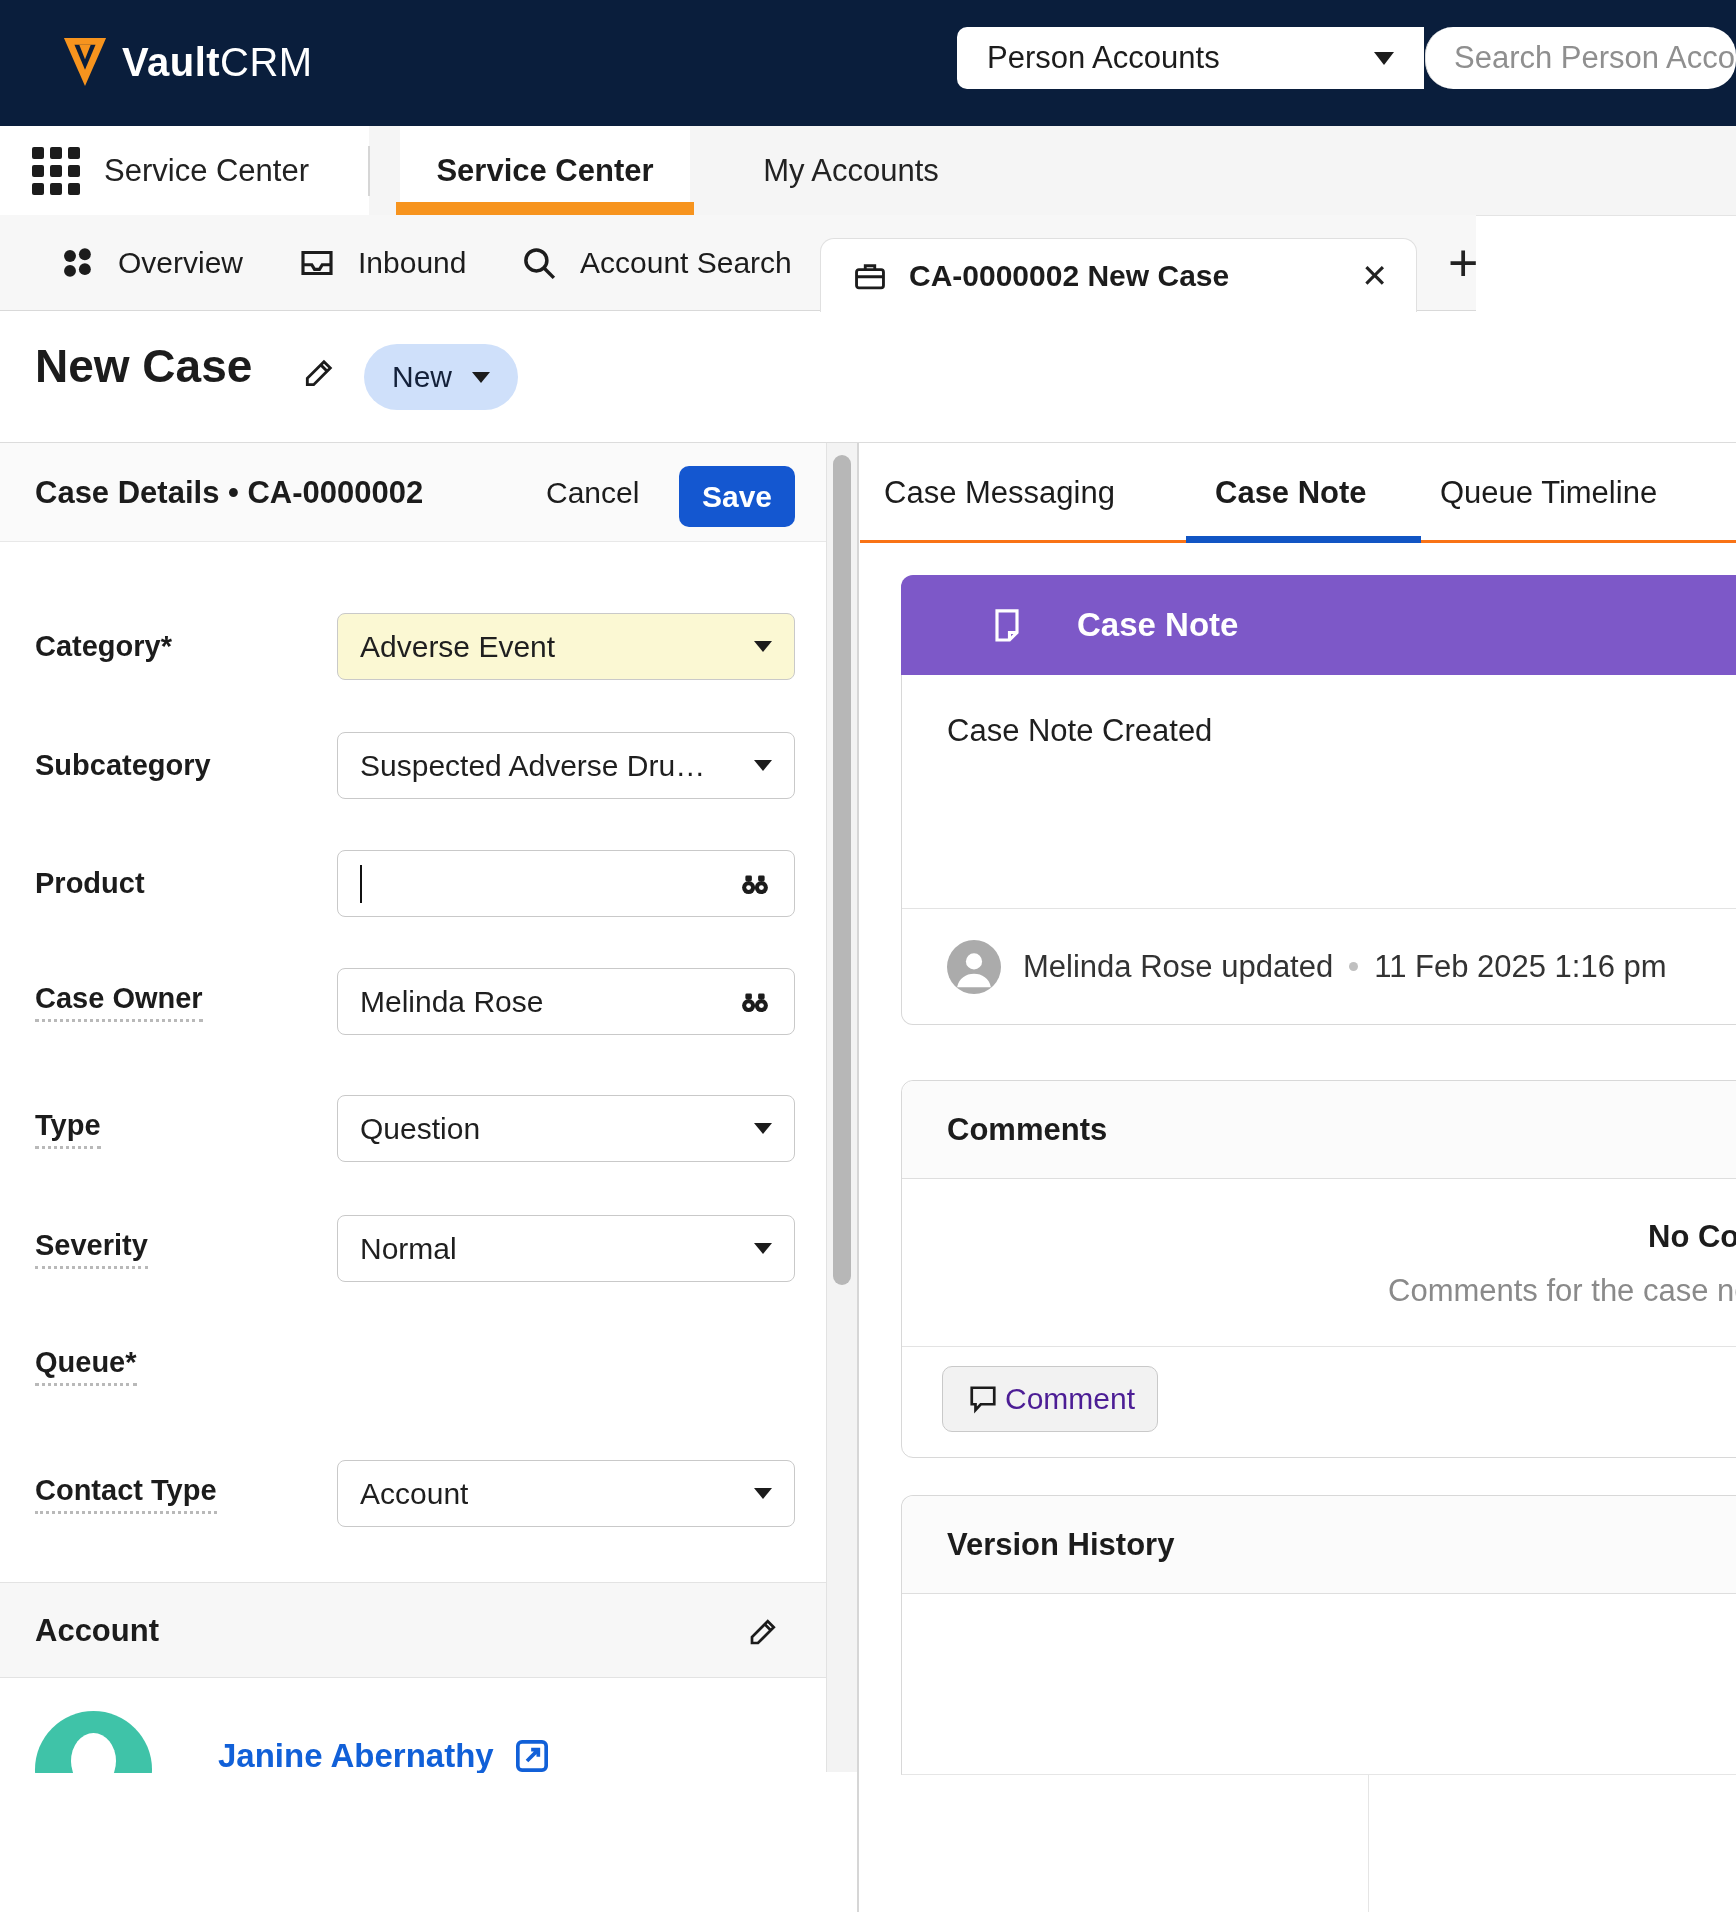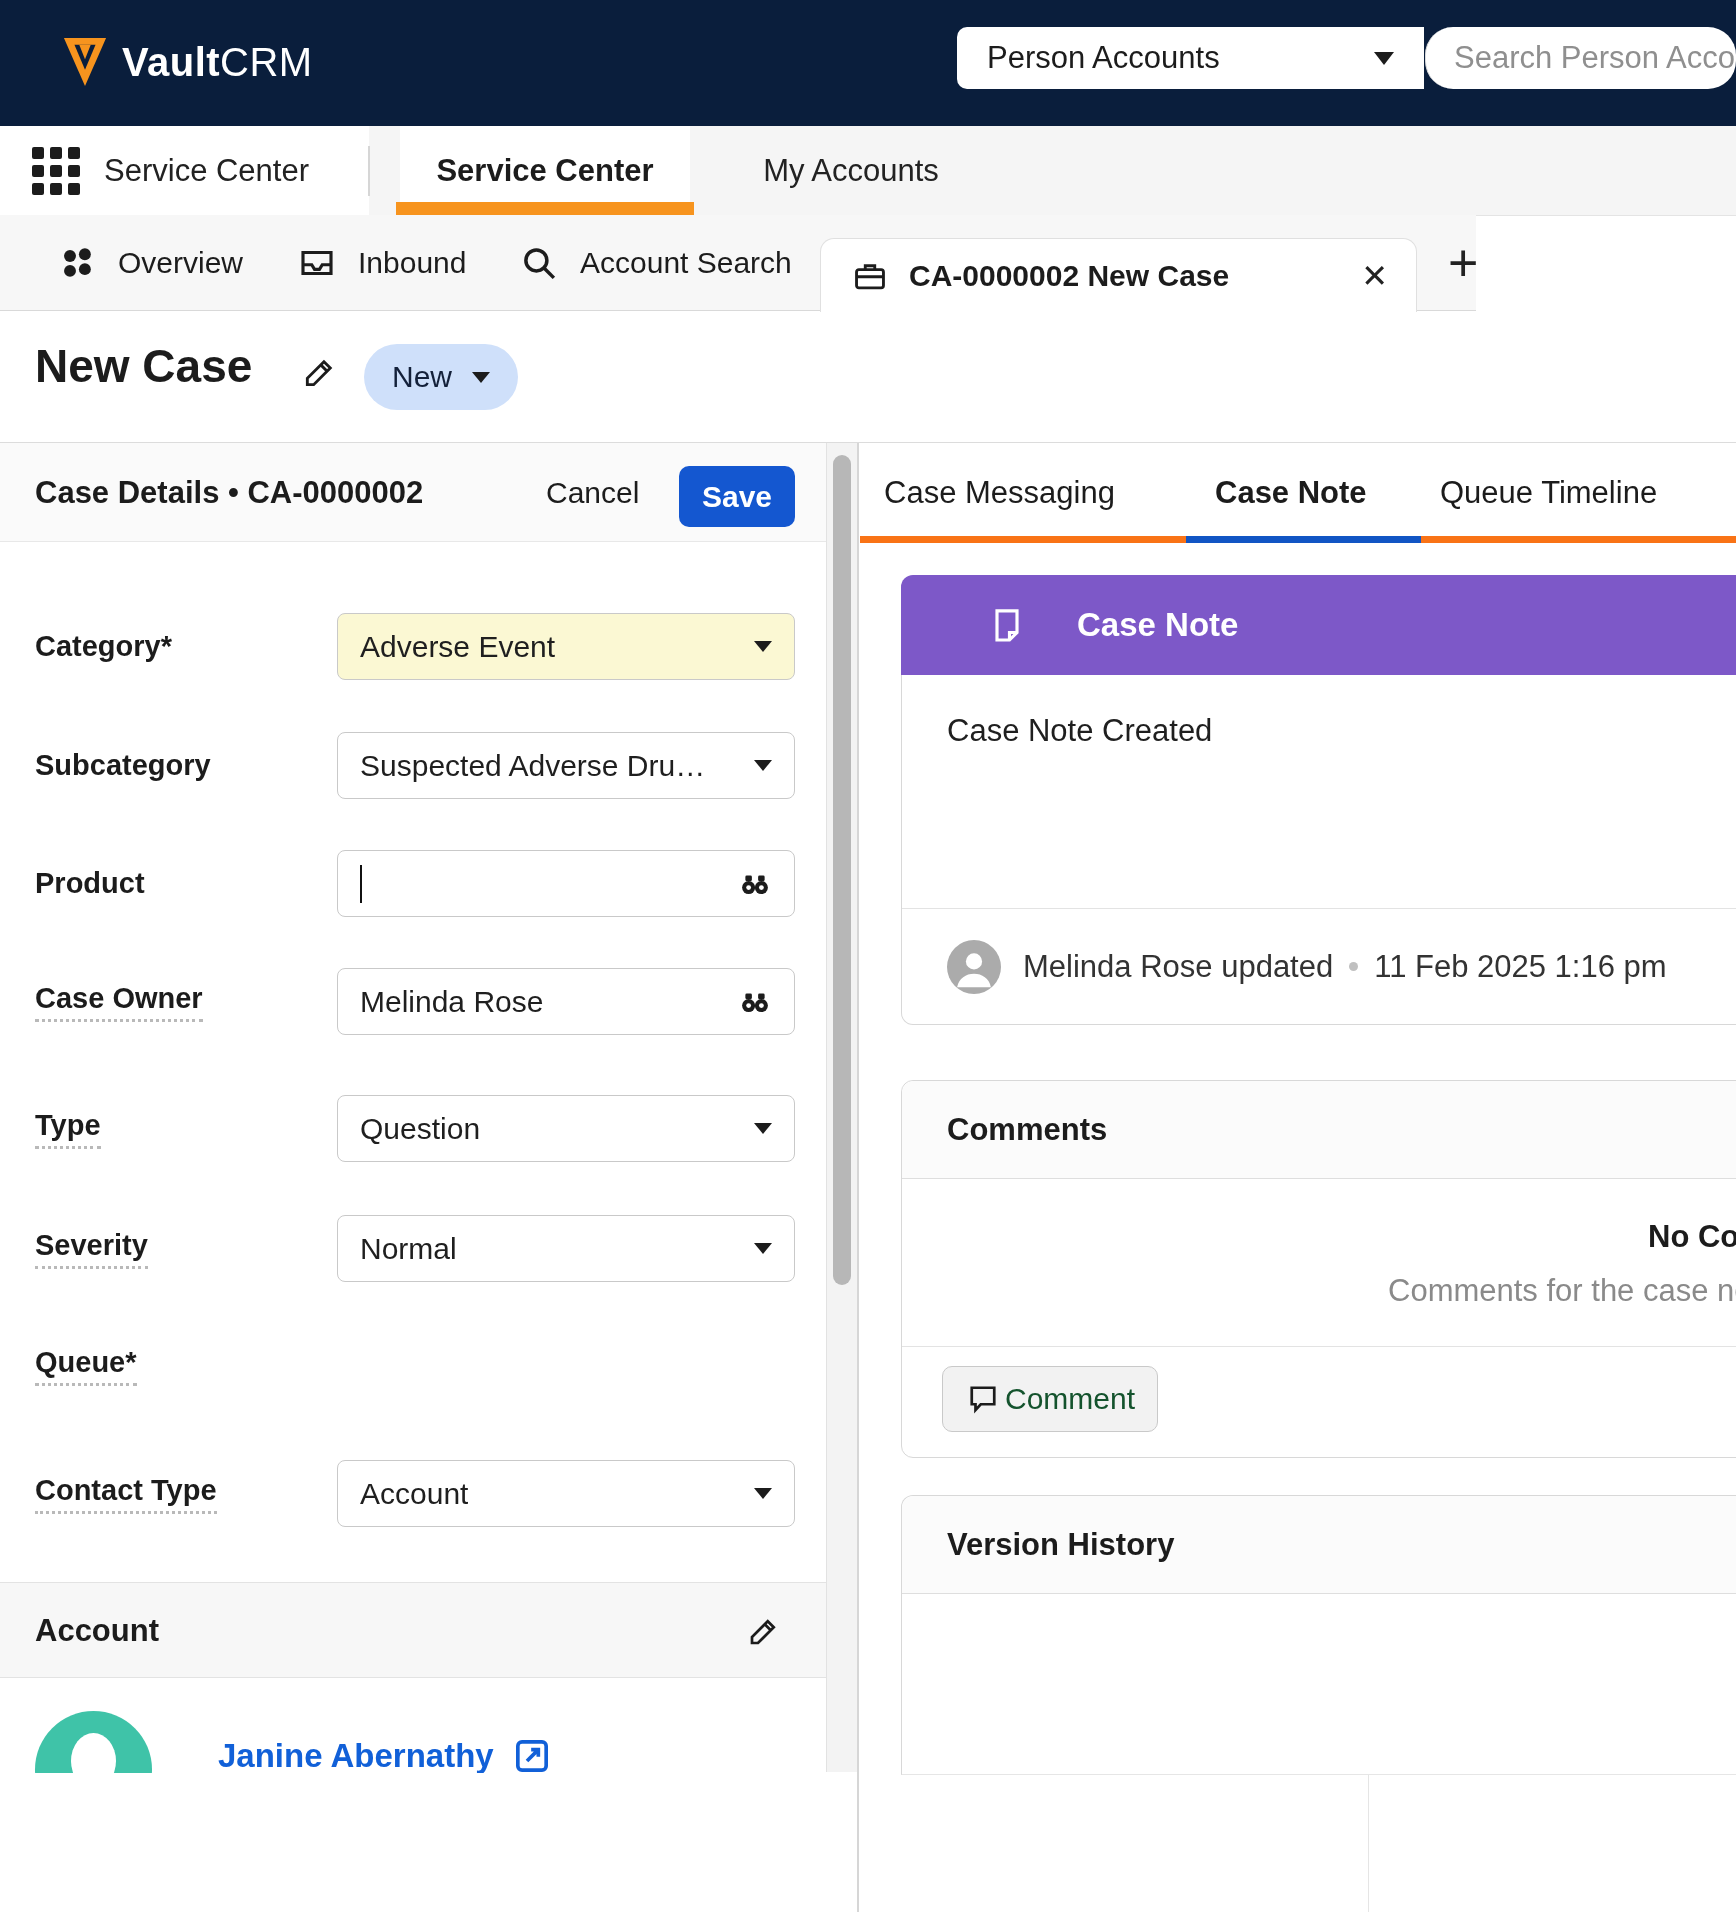--- a/index.html
+++ b/index.html
@@ -81,21 +81,21 @@
   .contact-link{position:absolute;left:218px;top:1268px;height:90px;display:flex;align-items:center;gap:18px;
                 font-size:33px;font-weight:700;color:#1160d8;}
 
   
   .gutter{position:absolute;left:826px;top:443px;width:31px;height:1329px;background:#f3f3f3;border-left:1px solid #e2e2e2;box-sizing:border-box;}
   .thumb{position:absolute;left:833px;top:455px;width:18px;height:830px;background:#b7b7b7;border-radius:9px;}
   .vdivider{position:absolute;left:857px;top:443px;width:2px;height:1469px;background:#d6d6d6;}
 
   
   .rightpanel{position:absolute;left:860px;top:443px;width:876px;height:1469px;background:#fff;overflow:hidden;}
-  .rtabs{position:absolute;left:0;top:0;width:876px;height:100px;border-bottom:7px solid #f97316;box-sizing:border-box;}
+  .rtabs{position:absolute;left:0;top:0;width:876px;height:100px;border-bottom:3px solid #f97316;box-sizing:border-box;}
   .rtab{position:absolute;top:0;height:100px;display:flex;align-items:center;font-size:31px;color:#1c1c1c;}
   .rtab.active{font-weight:700;}
   .rtab-underline{position:absolute;left:326px;top:93px;width:235px;height:7px;background:#1155c4;}
 
   .card{position:absolute;left:41px;width:900px;border:1px solid #d8d8d8;border-radius:12px;box-sizing:border-box;background:#fff;}
   .notehead{position:absolute;left:41px;top:132px;width:900px;height:100px;background:#7d58c8;border-radius:12px 12px 0 0;
             display:flex;align-items:center;}
   .notehead .ntxt{font-size:33px;font-weight:700;color:#fff;margin-left:50px;}
   .notebody{position:absolute;left:41px;top:232px;width:900px;height:350px;border:1px solid #d8d8d8;border-top:none;
             border-radius:0 0 12px 12px;box-sizing:border-box;}
@@ -106,21 +106,21 @@
   .dot{width:9px;height:9px;border-radius:50%;background:#c0c0c0;display:inline-block;}
 
   .comcard{top:637px;height:378px;}
   .cardhead{position:absolute;left:0;top:0;width:100%;height:98px;background:#fbfbfb;border-bottom:1px solid #dedede;
             border-radius:12px 12px 0 0;display:flex;align-items:center;box-sizing:border-box;}
   .cardhead .htxt{font-size:31px;font-weight:700;color:#1c1c1c;margin-left:45px;}
   .com-empty-title{position:absolute;left:746px;top:138px;font-size:31px;font-weight:700;color:#1c1c1c;white-space:nowrap;}
   .com-empty-sub{position:absolute;left:486px;top:192px;font-size:31px;color:#8a8a8a;white-space:nowrap;}
   .com-footline{position:absolute;left:0;top:265px;width:100%;height:1px;background:#e3e3e3;}
   .combtn{position:absolute;left:40px;top:285px;width:216px;height:66px;background:#f2f2f2;border:1px solid #c9c9c9;border-radius:10px;
-          box-sizing:border-box;display:flex;align-items:center;justify-content:center;gap:4px;font-size:30px;color:#14532d;}
+          box-sizing:border-box;display:flex;align-items:center;justify-content:center;gap:4px;font-size:30px;color:#4c1d95;}
 
   .vercard{top:1052px;height:280px;border-radius:12px 12px 0 0;border-bottom:1px solid #e6e6e6;}
   .stray-line{position:absolute;left:508px;top:1332px;width:1px;height:137px;background:#e5e5e5;}
 
   svg{display:block;}
 </style>
 </head>
 <body>
 
 <div class="screen">

